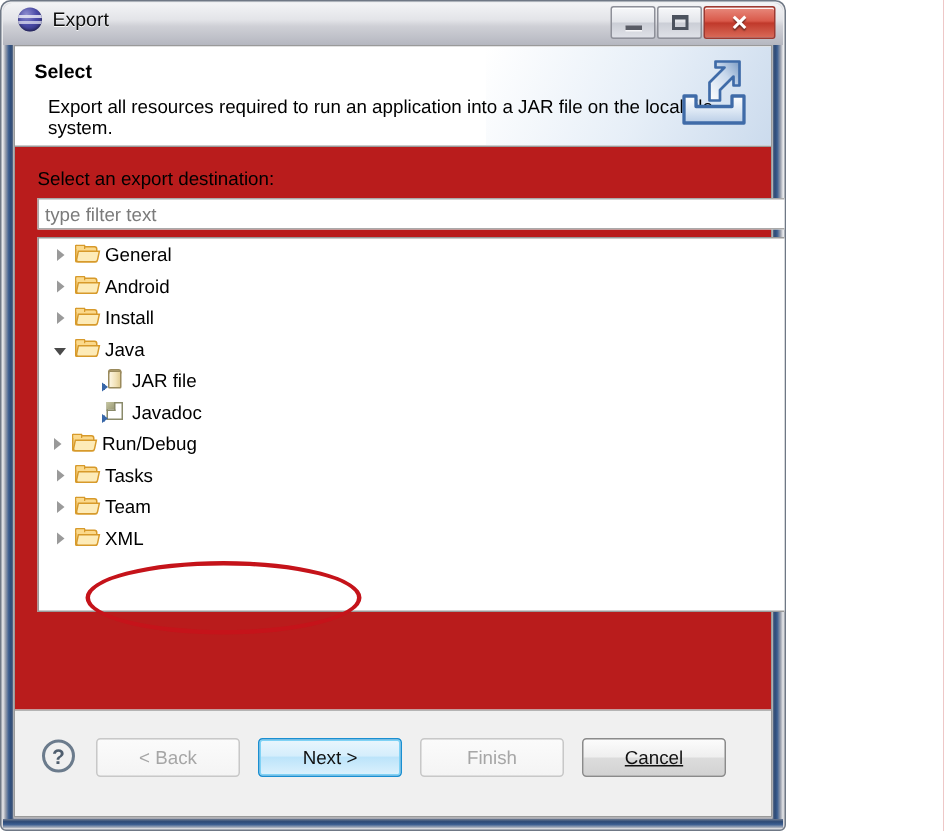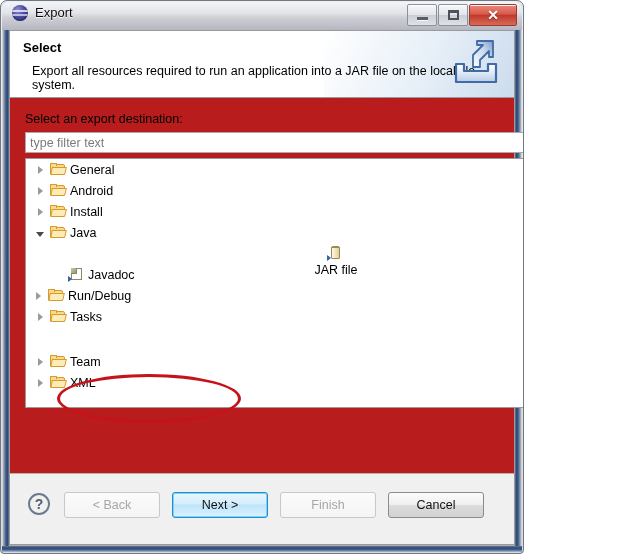--- a/index.html
+++ b/index.html
@@ -335,20 +335,21 @@
     background: linear-gradient(to bottom, #fbfbfb 0%, #f4f4f4 100%);
   }
   .btn.default {
     border-color: #1a8fd1;
     background: linear-gradient(to bottom, #eaf6fd 0%, #d5eefc 45%, #bce4fa 50%, #ddf2fd 100%);
     box-shadow: 0 0 0 1px #7fd2f5 inset;
   }
   .btn.cancel {
     background: linear-gradient(to bottom, #fcfcfc 0%, #efefef 48%, #dcdcdc 52%, #d2d2d2 100%);
     border-color: #8b8b8b;
+    text-decoration: underline;
   }
 </style>
 </head>
 <body>
 
 <div id="window">
 
   <div id="chrome-left"></div>
   <div id="chrome-right"></div>
   <div id="chrome-bottom"></div>
@@ -455,21 +456,21 @@
           <span class="icon-slot">
             <span class="folder-ic">
                 <span class="back"></span>
                 <span class="tab"></span>
                 <span class="front"></span>
               </span>
           </span>
           <span class="row-label">Java</span>
         </div>
 
-        <div class="tree-row" style="padding-left:40px;flex-direction:column;">
+        <div class="tree-row" style="padding-left:40px;">
           <span class="icon-slot">
             <span class="jar-ic">
                 <span class="lid"></span>
                 <span class="body"></span>
                 <span class="arrow"></span>
               </span>
           </span>
           <span class="row-label">JAR file</span>
         </div>
 
@@ -506,21 +507,21 @@
           <span class="icon-slot">
             <span class="folder-ic">
                 <span class="back"></span>
                 <span class="tab"></span>
                 <span class="front"></span>
               </span>
           </span>
           <span class="row-label">Tasks</span>
         </div>
 
-        <div class="tree-row" style="padding-left:6px;margin-top:24px;">
+        <div class="tree-row" style="padding-left:6px;">
           <span class="twisty">
               <span class="tri-closed"></span>
             </span>
           <span class="icon-slot">
             <span class="folder-ic">
                 <span class="back"></span>
                 <span class="tab"></span>
                 <span class="front"></span>
               </span>
           </span>

